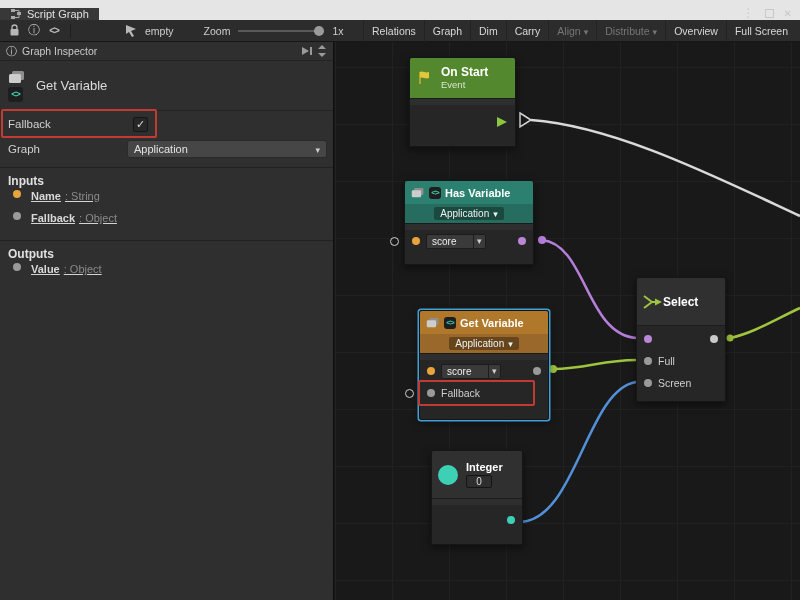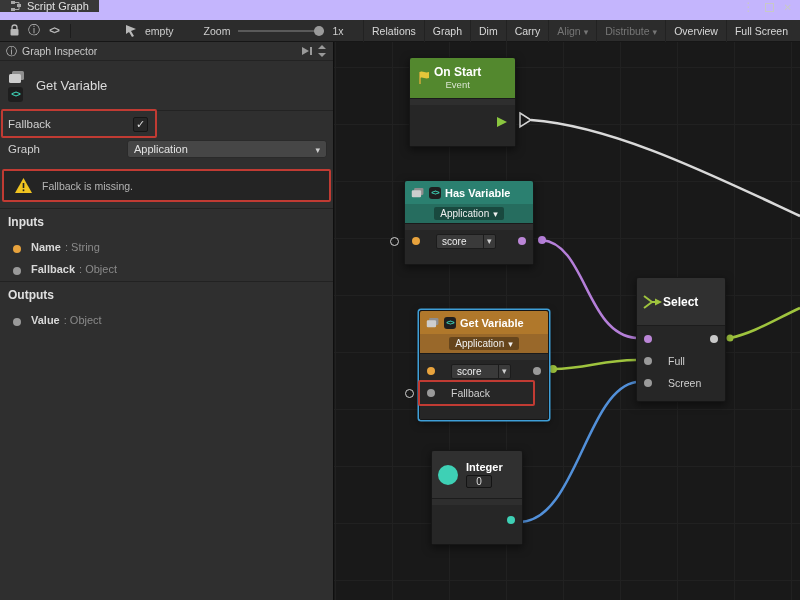--- a/index.html
+++ b/index.html
@@ -1,22 +1,22 @@
 <!DOCTYPE html>
 <html><head>
 <meta charset="utf-8">
 <style>
   * { margin:0; padding:0; box-sizing:border-box; }
   html,body { width:800px; height:600px; overflow:hidden; background:#191919;
     font-family:"Liberation Sans","DejaVu Sans",sans-serif; font-size:11px; color:#d4d4d4; }
   .window { position:relative; width:800px; height:600px; background:#2f2f2f; }
 
   
-  .titlebar { position:absolute; left:0; top:0; width:800px; height:20px; background:#c4b5fd;
-    display:flex; align-items:flex-start; }
+  .titlebar { position:absolute; left:0; top:0; width:800px; height:20px; background:#e5e5e5;
+    display:flex; align-items:flex-end; }
   .tab { display:flex; align-items:center; gap:5px; padding:0 10px; background:#383838;
     color:#e0e0e0; font-size:11px; }
   .win-controls { margin-left:auto; display:flex; align-items:center; gap:10px; padding-right:8px; color:#c8c8c8; }
   .win-controls span { cursor:default; }
   .g-dots::after { content:"⋮"; font-size:12px; }
   .g-max { width:9px; height:9px; border:1px solid #c8c8c8; display:inline-block; }
   .g-close::after { content:"✕"; font-size:10px; }
 
   
   .toolbar { position:absolute; left:0; top:20px; width:800px; height:22px; background:#2c2c2c;
@@ -58,54 +58,54 @@
   .row-kind { height:24px; display:flex; align-items:center; padding:0 6px 0 8px; }
   .row-kind .lbl { width:119px; color:#d0d0d0; font-size:11.5px; }
   .insp-dd { flex:1; height:18px; background:#464646; border:1px solid #2a2a2a; border-radius:3px;
     display:flex; align-items:center; padding:0 6px; color:#e2e2e2; font-size:11px; }
   .insp-dd .caret { margin-left:auto; color:#cfcfcf; }
   .warn-wrap { margin:8px 2px 0 2px; border:2px solid #c13b33; border-radius:2px; }
   .warning { background:#242424; height:29px; display:flex; align-items:center; gap:9px; padding:0 10px; }
   .warning .wtxt { color:#b4b4b4; font-size:10.5px; }
   .divider { height:1px; background:#222; margin-top:6px; }
   .sec-head { padding:6px 8px 2px 8px; font-size:12px; font-weight:bold; color:#e0e0e0; height:22px; }
-  .port-row { height:22px; display:flex; align-items:flex-end; padding-left:13px; }
+  .port-row { height:22px; display:flex; align-items:flex-start; padding-left:13px;text-decoration:underline; }
   .pdot { width:8px; height:8px; border-radius:50%; flex:0 0 auto; }
   .pname { margin-left:10px; font-weight:bold; color:#d8d8d8; font-size:11px; }
   .ptype { margin-left:4px; color:#8a8a8a; font-size:11px; }
   .ann-fb { position:absolute; left:1px; top:67px; width:156px; height:29px;
     border:2px solid #c13b33; border-radius:2px; }
 
   
   .canvas { position:absolute; left:334px; top:42px; width:466px; bottom:0; background:#191919;
     background-image:linear-gradient(#212121 1px,transparent 1px),
                      linear-gradient(90deg,#212121 1px,transparent 1px);
     background-size:57px 57px; background-position:1px 25px; overflow:hidden; }
   .wires { position:absolute; left:0; top:0; pointer-events:none; }
   .wires path { fill:none; stroke-width:2.5px; }
 
   .node { position:absolute; background:#262626; border:1px solid #161616; border-radius:2px;
     box-shadow:0 3px 9px rgba(0,0,0,.5); }
   .node.selected { box-shadow:0 0 0 1.5px #3f9fd8, 0 3px 9px rgba(0,0,0,.5); }
   .nhdr { display:flex; align-items:center; gap:4px; padding:0 6px; height:23px;
     color:#fff; font-size:11px; font-weight:600; border-radius:2px 2px 0 0; }
-  .nhdr.green { height:40px; background:#53882e; gap:2px;text-align:center; }
+  .nhdr.green { height:40px; background:#53882e; gap:9px; }
   .nhdr.teal { background:#2b8070; }
   .nhdr.orange { background:#b0782b; }
   .nhdr.plain { background:#303030; border-bottom:1px solid #1c1c1c; }
   .nhdr-txt .t1 { font-size:12px; line-height:13px; }
   .nhdr-txt .t2 { font-size:9.5px; font-weight:400; color:rgba(255,255,255,.78); }
   .nsub { height:19px; display:flex; align-items:center; justify-content:center; }
   .nsub.teal2 { background:#266d5f; }
   .nsub.orange2 { background:#99682a; }
   .mini-dd { display:inline-flex; align-items:center; gap:4px; background:rgba(0,0,0,.33);
     border-radius:2px; padding:1px 6px; color:#f0f0f0; font-size:10px; }
   .nbody { position:relative; background:#262626; border-top:1px solid #1b1b1b; }
   .strip { height:6px; background:#2e2e2e; }
-  .prow { display:flex; align-items:center; height:22px; padding:0 7px; gap:16px; }
+  .prow { display:flex; align-items:center; height:22px; padding:0 7px; gap:6px; }
   .dot { width:8px; height:8px; border-radius:50%; flex:0 0 auto; }
   .plabel { color:#cfcfcf; font-size:10.5px; font-weight:400; }
   .dd { display:flex; align-items:center; height:15px; background:#3a3a3a; border:1px solid #1c1c1c;
     border-radius:2px; font-size:10px; color:#eee; overflow:hidden; }
   .dd .dd-txt { padding:0 5px; min-width:46px; }
   .dd .dd-cap { border-left:1px solid #1c1c1c; padding:0 3px; color:#cfcfcf; height:100%;
     display:flex; align-items:center; }
   .ring { position:absolute; width:9px; height:9px; border:1.5px solid #cfcfcf; border-radius:50%; }
   .int-circle { width:20px; height:20px; border-radius:50%; background:#3ed0b5; flex:0 0 auto; }
   .int-col { display:flex; flex-direction:column; gap:2px; }
@@ -221,30 +221,20 @@
     </div>
 
     <div class="row-kind">
       <span class="lbl">Graph</span>
       <div class="insp-dd">
         <span>Application</span>
         <span class="caret"></span>
       </div>
     </div>
 
-    <div class="warn-wrap">
-      <div class="warning">
-        <svg width="19" height="17" viewBox="0 0 19 17">
-          <path d="M9.5 1 L18 16 H1 Z" fill="#f0c420"></path>
-          <rect x="8.7" y="6" width="1.6" height="5" fill="#222"></rect>
-          <rect x="8.7" y="12.4" width="1.6" height="1.8" fill="#222"></rect>
-        </svg>
-        <span class="wtxt">Fallback is missing.</span>
-      </div>
-    </div>
 
     <div class="divider"></div>
     <div class="sec-head">Inputs</div>
 
     <div class="port-row">
       <span class="pdot" style="background:#e8a33d"></span>
       <span class="pname">Name</span>
       <span class="ptype">: String</span>
     </div>
     <div class="port-row">

